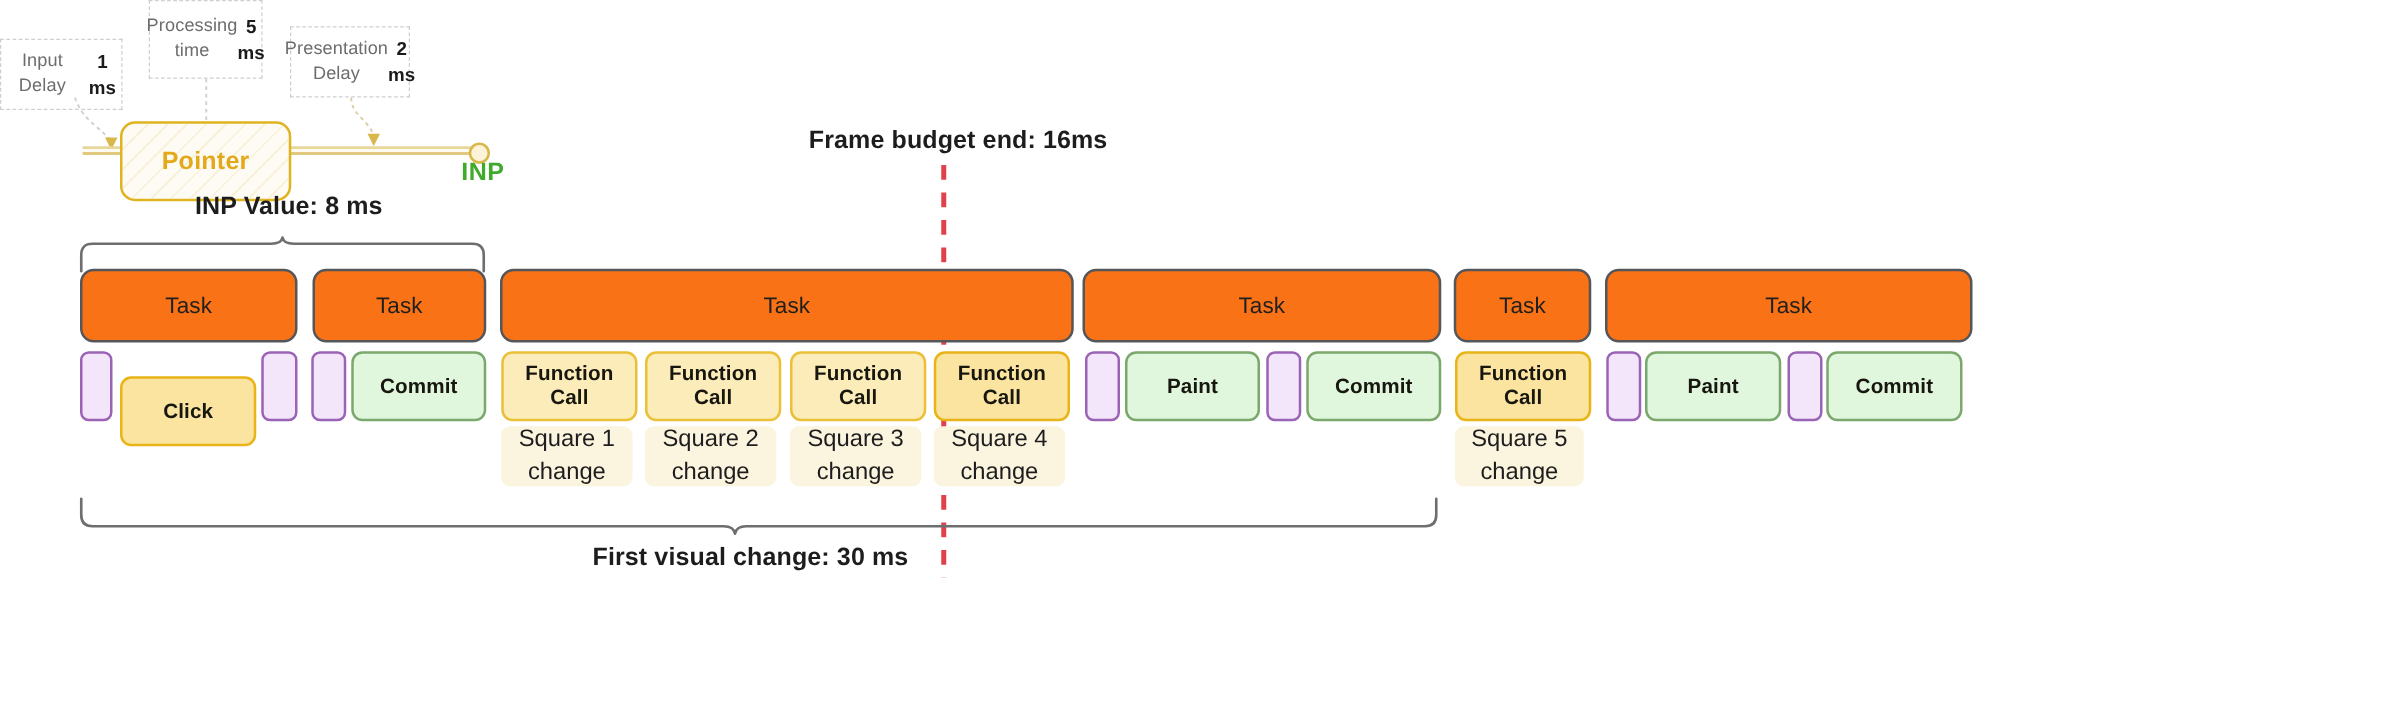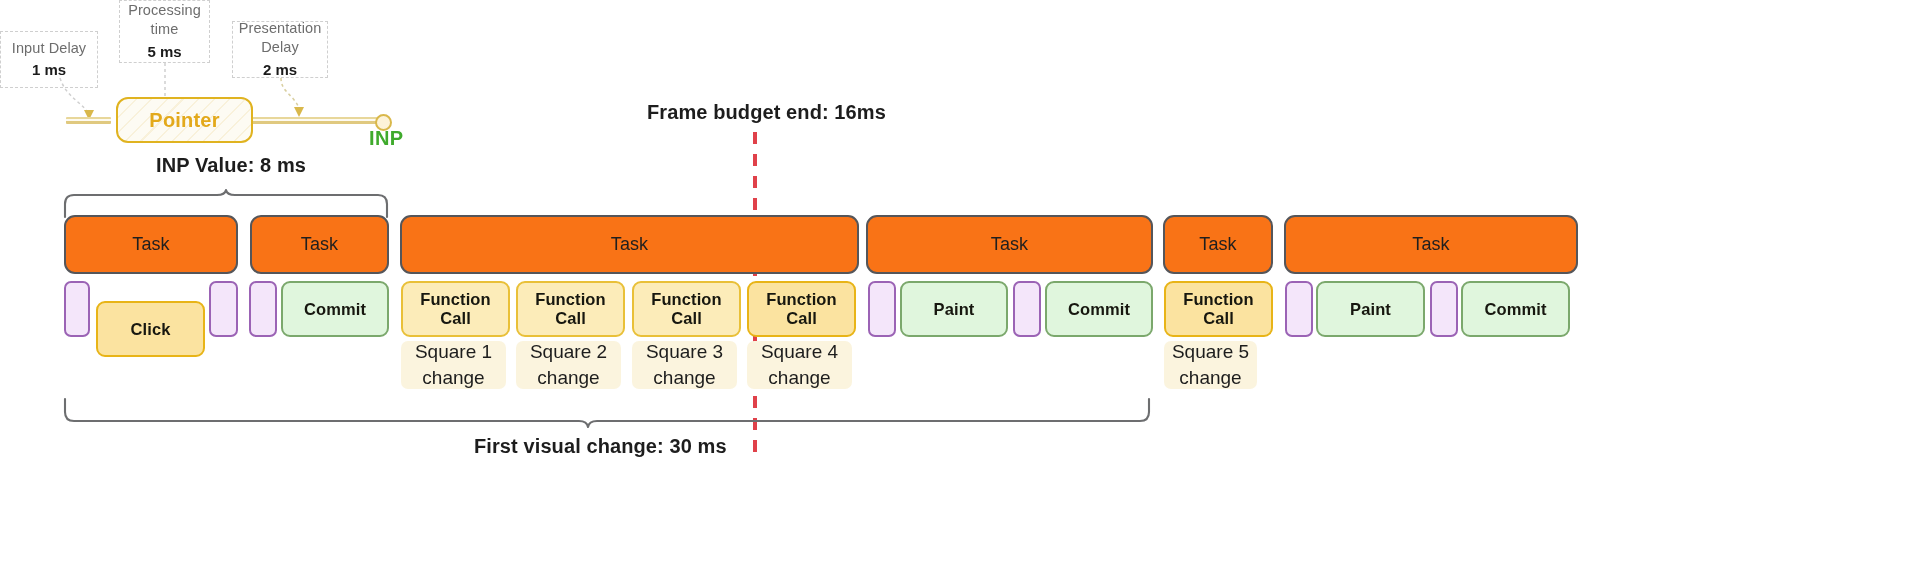--- a/index.html
+++ b/index.html
@@ -14,21 +14,21 @@
   }
   #stage{position:absolute;left:0;top:0;width:1920px;height:562px;}
 
   
   .abs{position:absolute;box-sizing:border-box;}
 
   
   .annot{
     border:1.4px dashed #cfcfcf;
     background:transparent;
-    display:flex;flex-direction:column;
+    display:flex;flex-direction:row;
     align-items:center;justify-content:center;
     text-align:center;
     line-height:1.35;
   }
   .annot .an-title{font-size:14.5px;color:#6d6d6d;font-weight:400;letter-spacing:.1px;}
   .annot .an-val{font-size:15px;color:#1b1b1b;font-weight:700;margin-top:2px;}
 
   
   .track-line{
     position:absolute;
@@ -153,21 +153,21 @@
   </div>
 
   <div class="abs annot" style="left:232px;top:21px;width:96px;height:57px;">
     <span class="an-title">Presentation Delay</span>
     <span class="an-val">2 ms</span>
   </div>
 
   <div class="track-line" style="left:66px;top:117px;width:45px;"></div>
   <div class="track-line" style="left:228px;top:117px;width:160px;"></div>
 
-  <div class="abs pointer-box" style="left:96px;top:97px;width:137px;height:46px;position:absolute;margin-left:20px;">
+  <div class="abs pointer-box" style="left:96px;top:97px;width:137px;height:64px;position:absolute;">
     <span class="hatch"></span>
     <span style="position:relative;">Pointer</span>
   </div>
 
   <div class="track-end-dot" style="left:375px;top:114px;"></div>
   <div class="inp-label" style="left:369px;top:127px;">INP</div>
 
   <div class="big-label" style="left:156px;top:154px;">INP Value: 8 ms</div>
 
   <svg class="brace-svg" style="left:64px;top:190px;width:330px;height:28px;" viewBox="0 0 330 28" xmlns="http://www.w3.org/2000/svg">
@@ -251,21 +251,21 @@
         <span>change</span>
       </div>
       <div class="sq" style="left: 632px; top: 341px; width: 105px; height: 48px;">
         <span>Square 3</span>
         <span>change</span>
       </div>
       <div class="sq" style="left: 747px; top: 341px; width: 105px; height: 48px;">
         <span>Square 4</span>
         <span>change</span>
       </div>
-      <div class="sq" style="left: 1164px; top: 341px; width: 93px; height: 48px;">
+      <div class="sq" style="left: 1164px; top: 341px; width: 103px; height: 48px;">
         <span>Square 5</span>
         <span>change</span>
       </div>
     </div>
 
   <svg class="brace-svg" style="left:64px;top:398px;width:1086px;height:30px;" viewBox="0 0 1086 30" xmlns="http://www.w3.org/2000/svg">
     <path d="M1,1 L1,14 Q1,23 10,23 L515,23 Q523,23 524,29 Q525,23 533,23 L1076,23 Q1085,23 1085,14 L1085,1" fill="none" stroke="#6d6e70" stroke-width="2.1" stroke-linecap="round" stroke-linejoin="round"></path>
   </svg>
 
   <div class="big-label" style="left:474px;top:435px;">First visual change: 30 ms</div>

